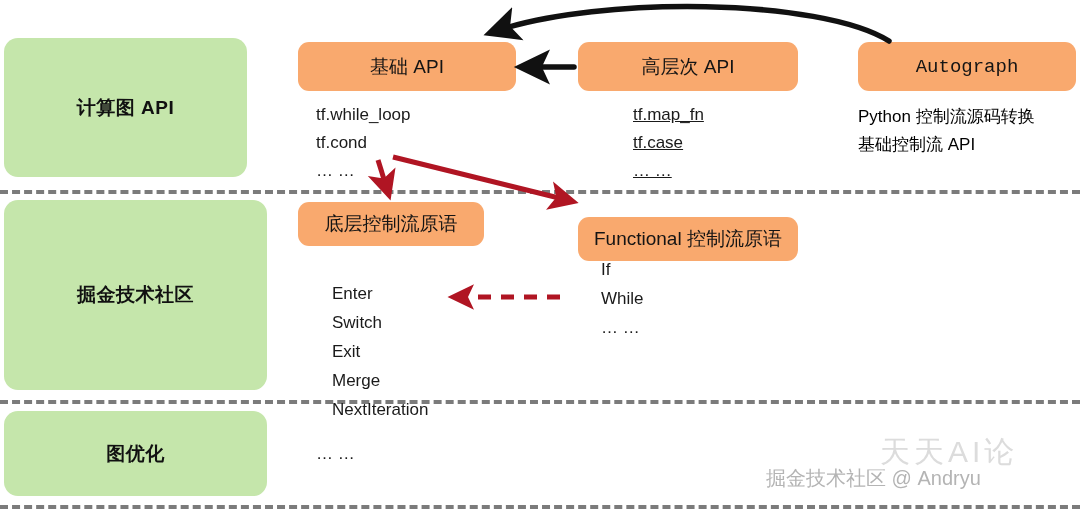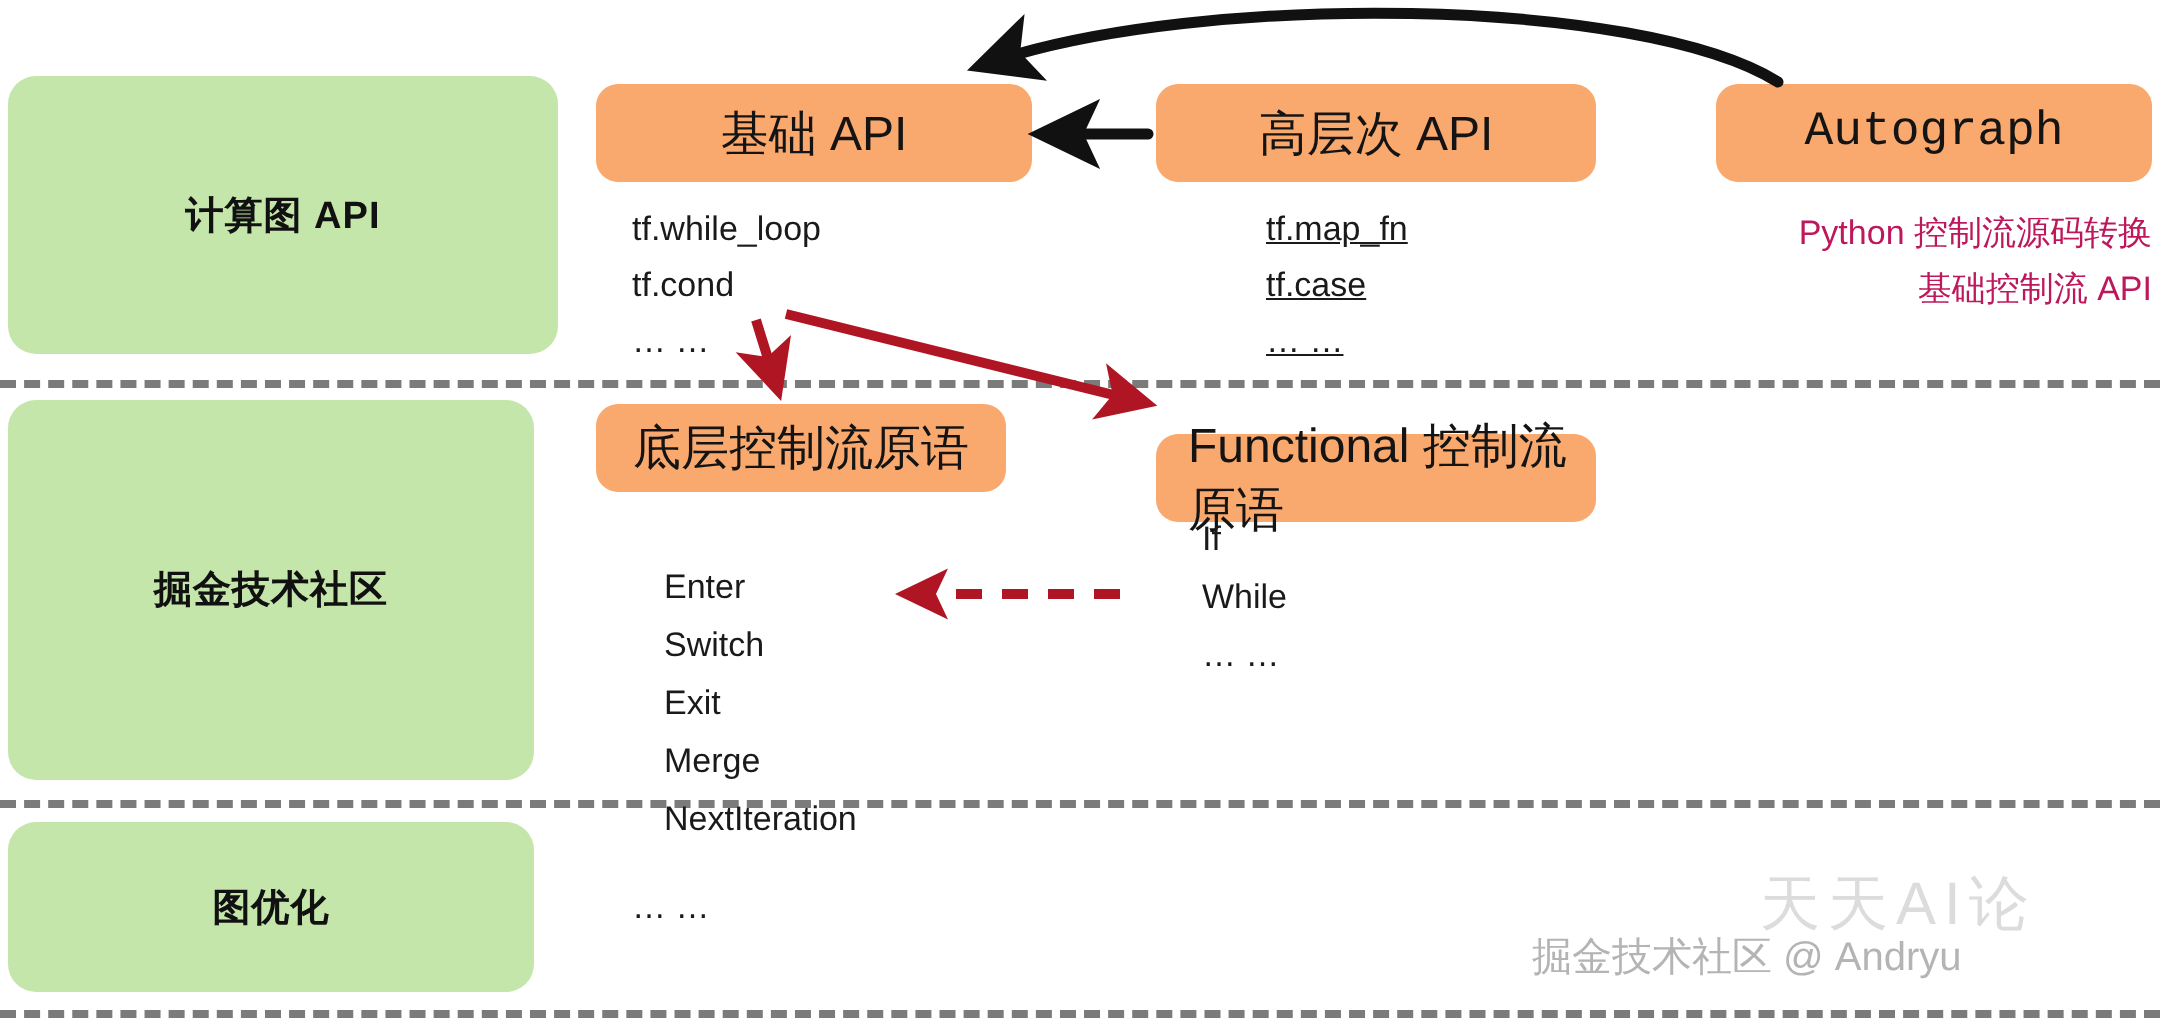--- a/index.html
+++ b/index.html
@@ -43,21 +43,21 @@
 
   
   .pill {
     position: absolute;
     background: #f9a96e;
     border-radius: 11px;
     display: flex;
     align-items: center;
     justify-content: center;
     color: #141414;
-    font-size: 24px;
+    font-size: 19px;
     font-weight: 500;
   }
   .pill.left-align {
     justify-content: flex-start;
     padding-left: 16px;
     box-sizing: border-box;
     margin-top: 15px;
   }
 
   
@@ -66,22 +66,22 @@
     color: #1a1a1a;
     font-size: 17px;
     line-height: 28px;
     white-space: nowrap;
   }
   .item-list .item { display: block; }
 
   
   .desc-block {
     position: absolute;
-    text-align: right;
-    color: #be185d;
+    text-align: left;
+    color: #000000;
     font-size: 17px;
     line-height: 28px;
     white-space: nowrap;
   }
   .desc-block .item { display: block; }
 
   
   #arrows {
     position: absolute;
     left: 0;
@@ -111,21 +111,21 @@
 </style>
 </head>
 <body>
 
 <div id="canvas">
 
   <div class="divider" style="top:190px;"></div>
   <div class="divider" style="top:400px;"></div>
   <div class="divider" style="top:505px;"></div>
 
-  <div class="layer-box" style="left:4px; top:38px; width:275px; height:139px;">
+  <div class="layer-box" style="left:4px; top:38px; width:243px; height:139px;">
     <span>计算图 API</span>
   </div>
 
   <div class="layer-box" style="left:4px; top:200px; width:263px; height:190px;">
     <span>掘金技术社区</span>
   </div>
 
   <div class="layer-box" style="left:4px; top:411px; width:263px; height:85px;">
     <span>图优化</span>
   </div>
@@ -152,21 +152,21 @@
     <span class="item">tf.map_fn</span>
     <span class="item">tf.case</span>
     <span class="item">… …</span>
   </div>
 
   <div class="desc-block" style="left:858px; top:103px; width:218px;">
     <span class="item">Python 控制流源码转换</span>
     <span class="item">基础控制流 API</span>
   </div>
 
-  <div class="pill" style="left:298px; top:202px; width:205px; height:44px;">
+  <div class="pill" style="left:298px; top:202px; width:186px; height:44px;">
     <span>底层控制流原语</span>
   </div>
 
   <div class="pill left-align" style="left:578px; top:202px; width:220px; height:44px;">
     <span>Functional 控制流原语</span>
   </div>
 
   <div class="item-list" style="left:332px; top:255px; line-height:29px;margin-top:24px;">
     <span class="item">Enter</span>
     <span class="item">Switch</span>

